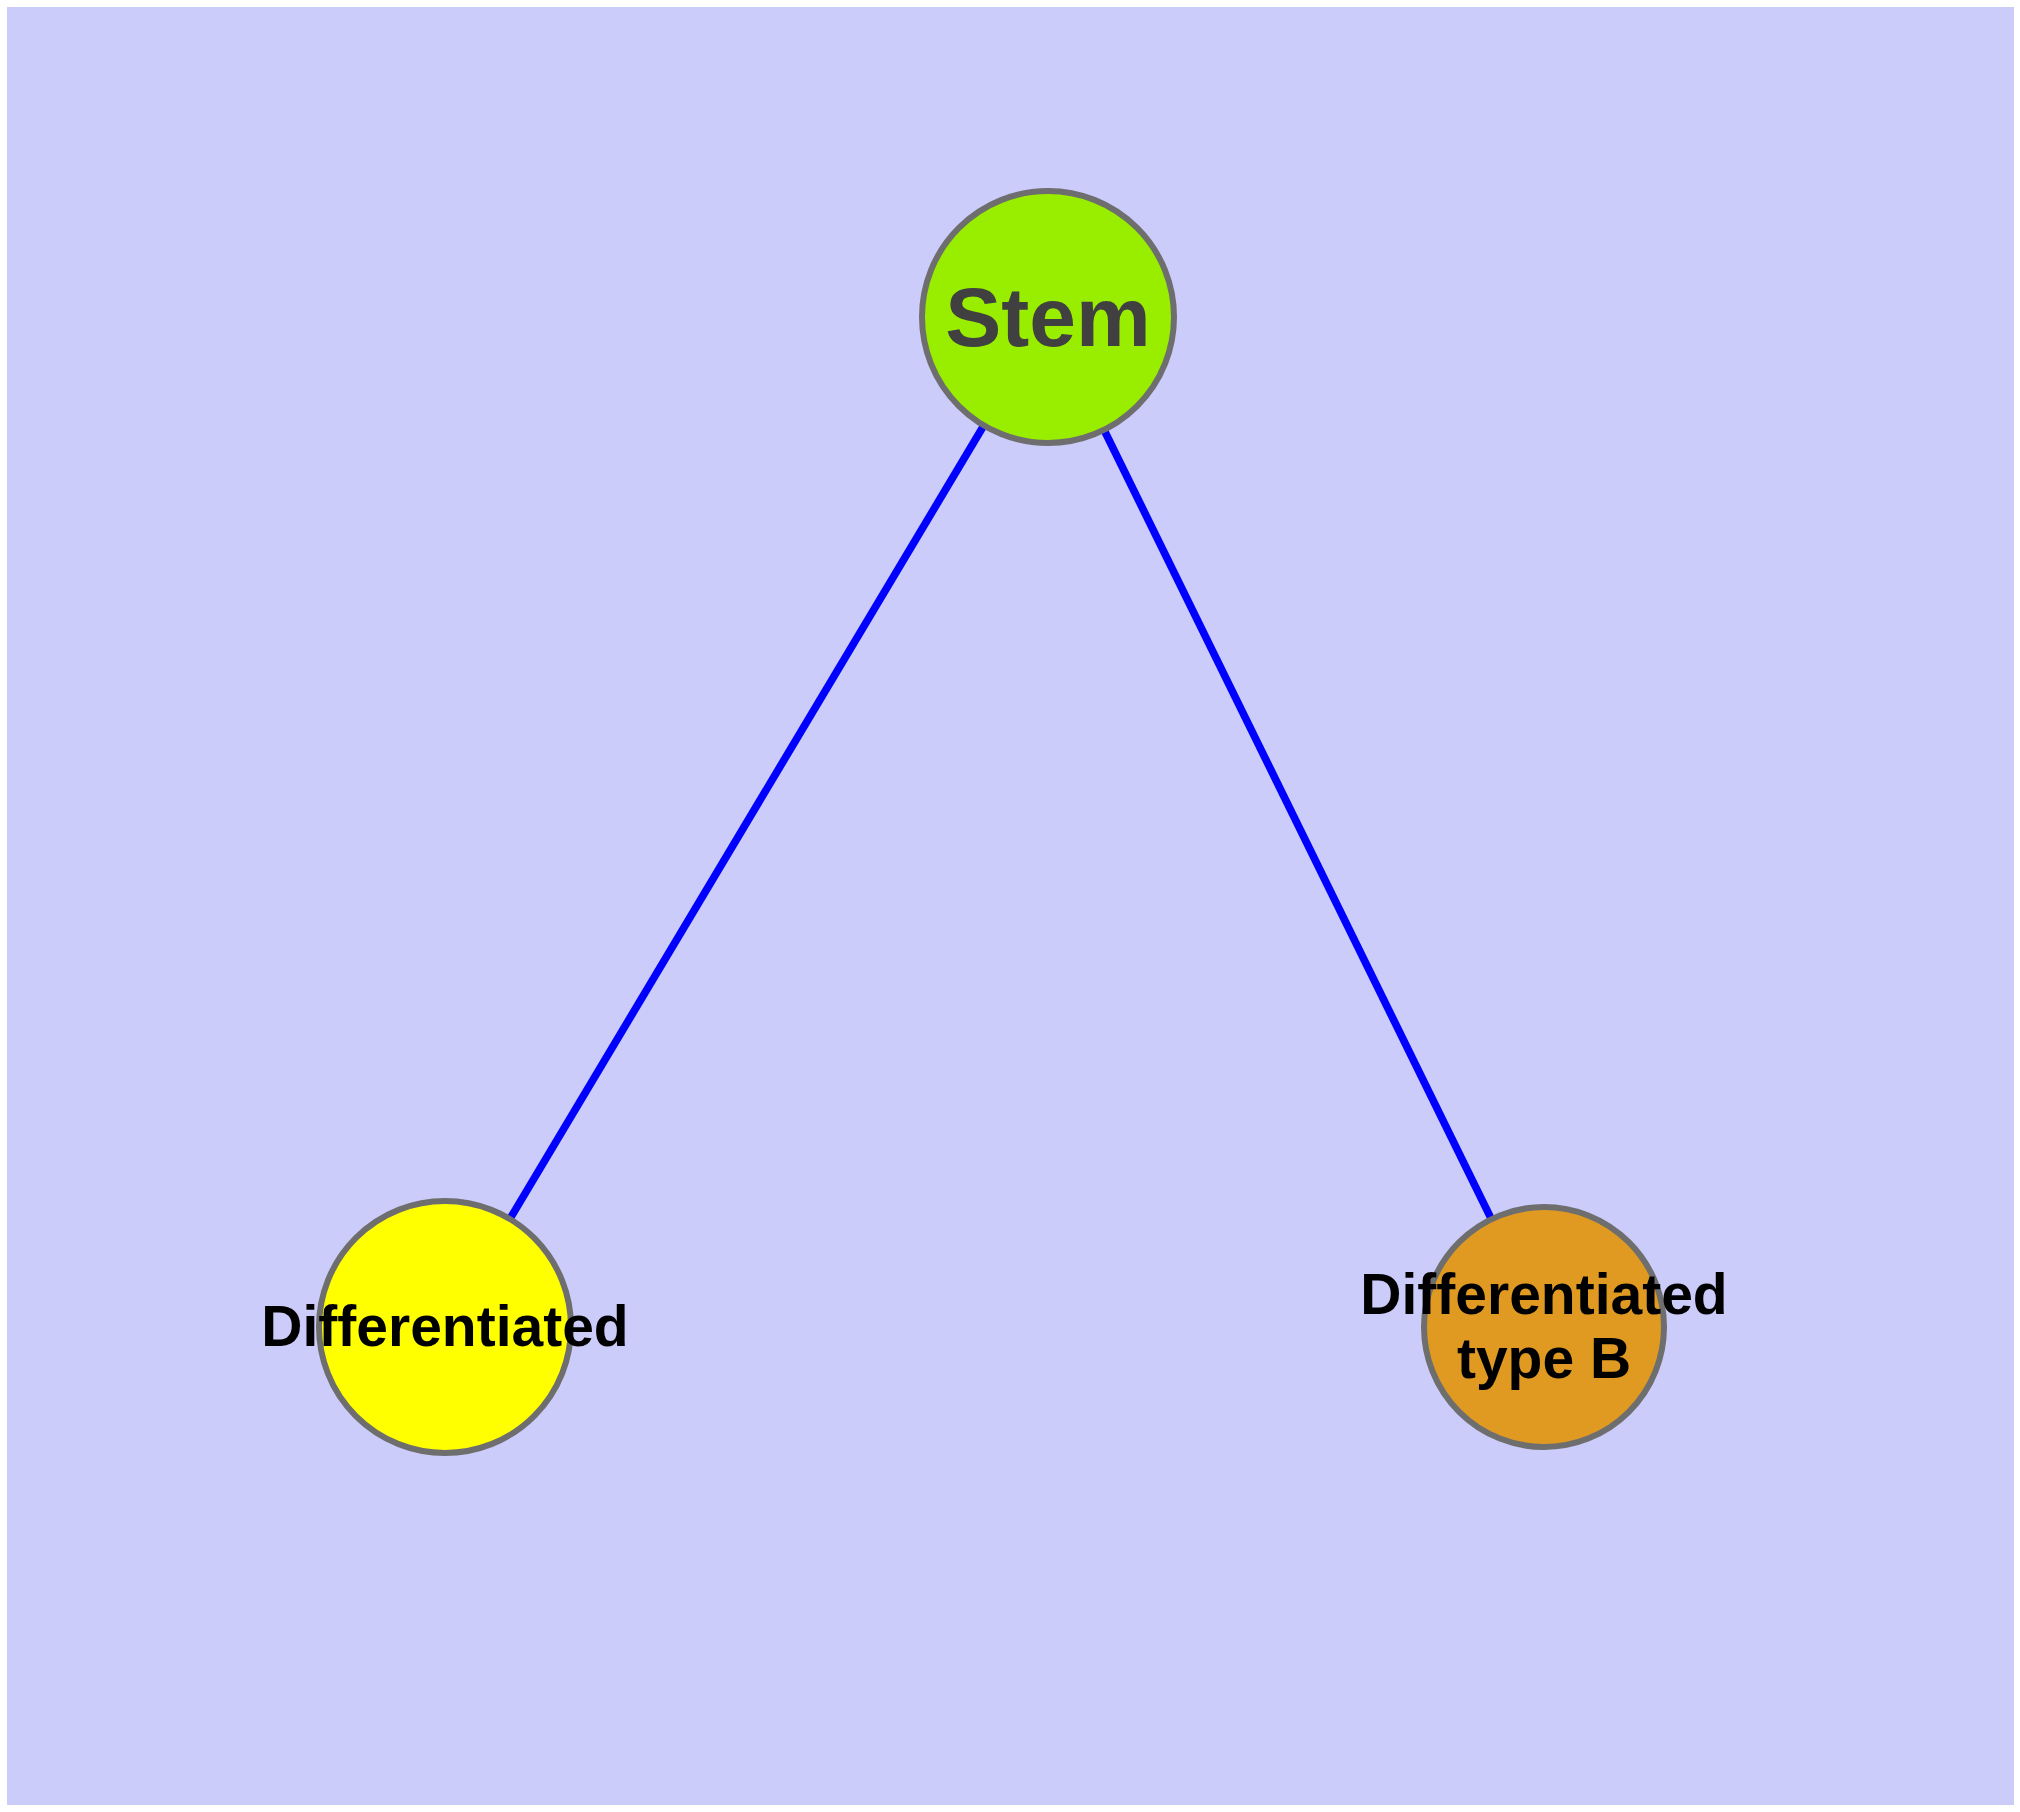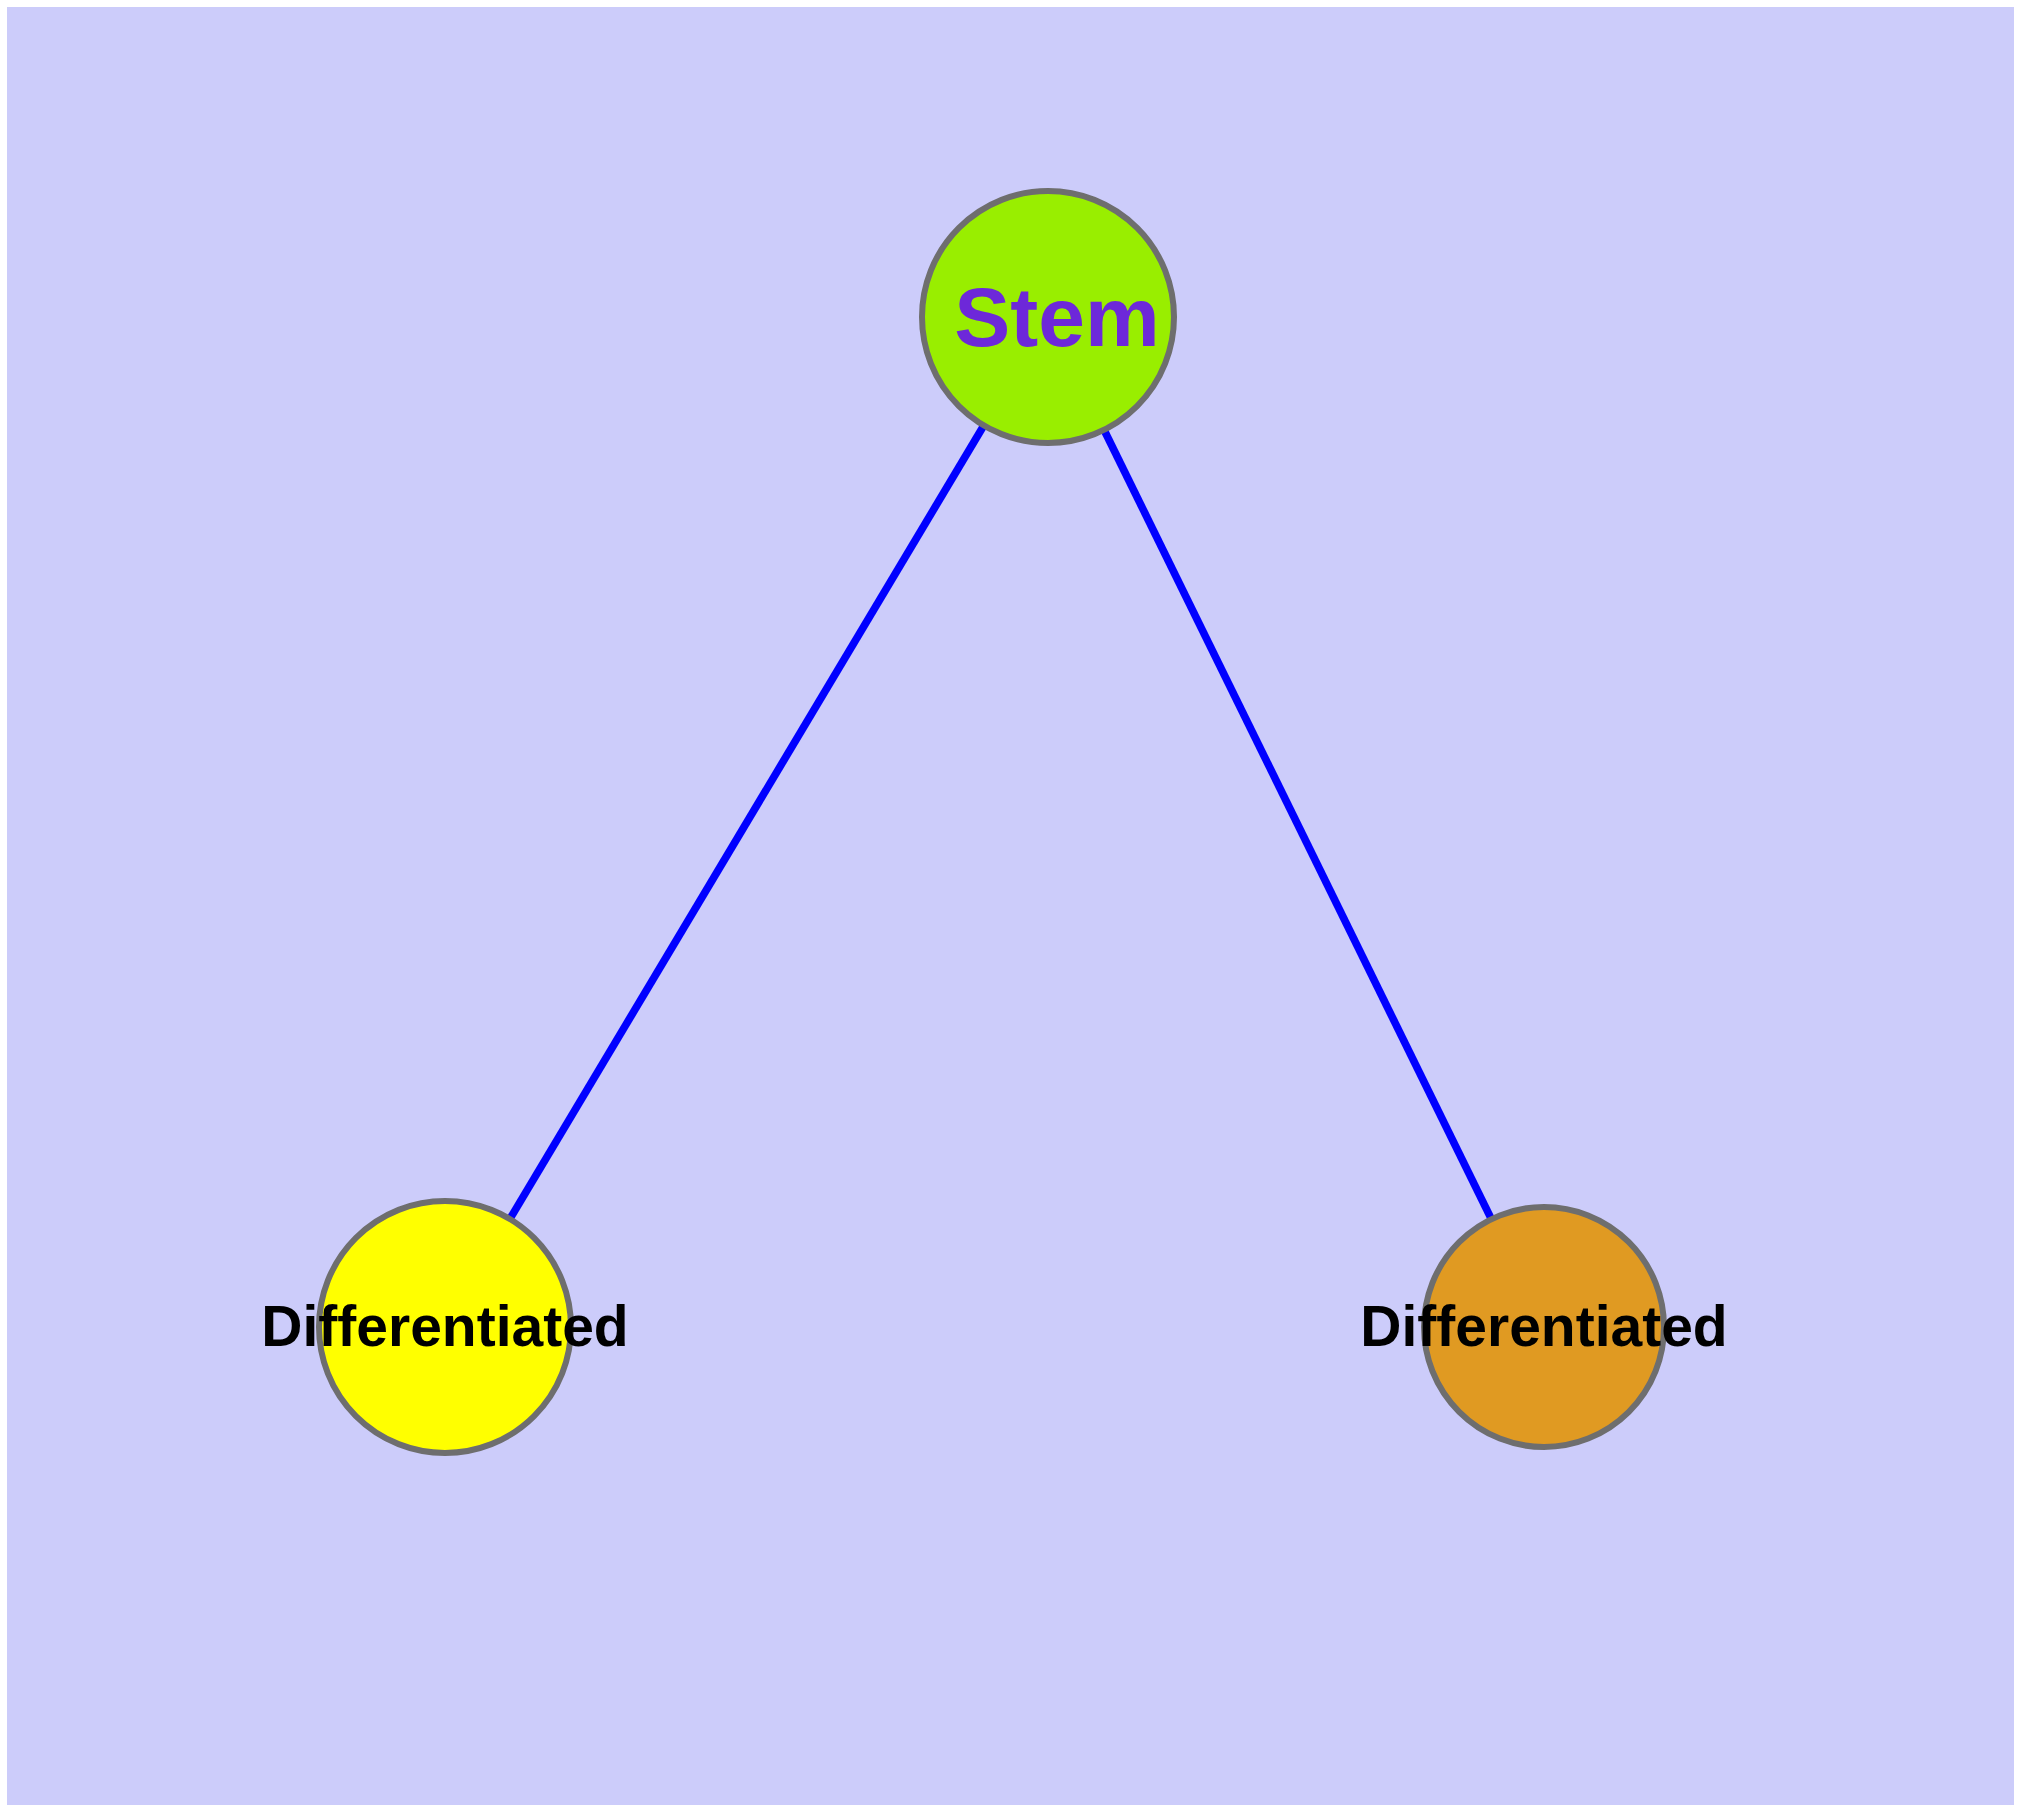--- a/index.html
+++ b/index.html
@@ -66,33 +66,34 @@
 
   <div id="plot-area" style="background: rgb(204, 204, 250);"></div>
 
   <svg id="graph-svg" viewBox="0 0 2384 2138" xmlns="http://www.w3.org/2000/svg">
     <line id="edge-0" x1="1168.4078580948708" y1="488.83403532431754" x2="593.5921419051292" y2="1451.1659646756825" stroke="#0000ff" stroke-width="9" stroke-linecap="butt"></line>
     <line id="edge-1" x1="1295.9311624999539" y1="494.0785396580256" x2="1765.7827726151756" y2="1451.4513930893834" stroke="#0000ff" stroke-width="9" stroke-linecap="butt"></line>
   </svg>
 
   <div class="node-group" id="node-0-group" style="left: 1048px; top: 317px; width: 258px; height: 258px;">
     <div class="node-circle" id="node-0-circle" style="width: 258px; height: 258px; background: rgb(153, 238, 0); border: 6px solid rgb(110, 110, 110);"></div>
-    <div class="node-label label-lg" id="node-0-label" style="color: #6d28d9; margin-left: 9px;">
+    <div class="node-label label-lg" id="node-0-label" style="color: #404040;">
         <div>Stem</div>
       </div>
   </div>
 
   <div class="node-group" id="node-1-group" style="left: 445px; top: 1327px; width: 258px; height: 258px;">
     <div class="node-circle" id="node-1-circle" style="width: 258px; height: 258px; background: rgb(255, 255, 0); border: 6px solid rgb(110, 110, 110);"></div>
     <div class="node-label label-sm" id="node-1-label" style="color: rgb(0, 0, 0);">
         <div>Differentiated</div>
       </div>
   </div>
 
   <div class="node-group" id="node-2-group" style="left: 1544px; top: 1327px; width: 246px; height: 246px;">
     <div class="node-circle" id="node-2-circle" style="width: 246px; height: 246px; background: rgb(224, 154, 34); border: 6px solid rgb(110, 110, 110);"></div>
     <div class="node-label label-sm" id="node-2-label" style="color: rgb(0, 0, 0);">
         <div>Differentiated</div>
+        <div>type B</div>
       </div>
   </div>
 
 </div>
 
 
 </body></html>

